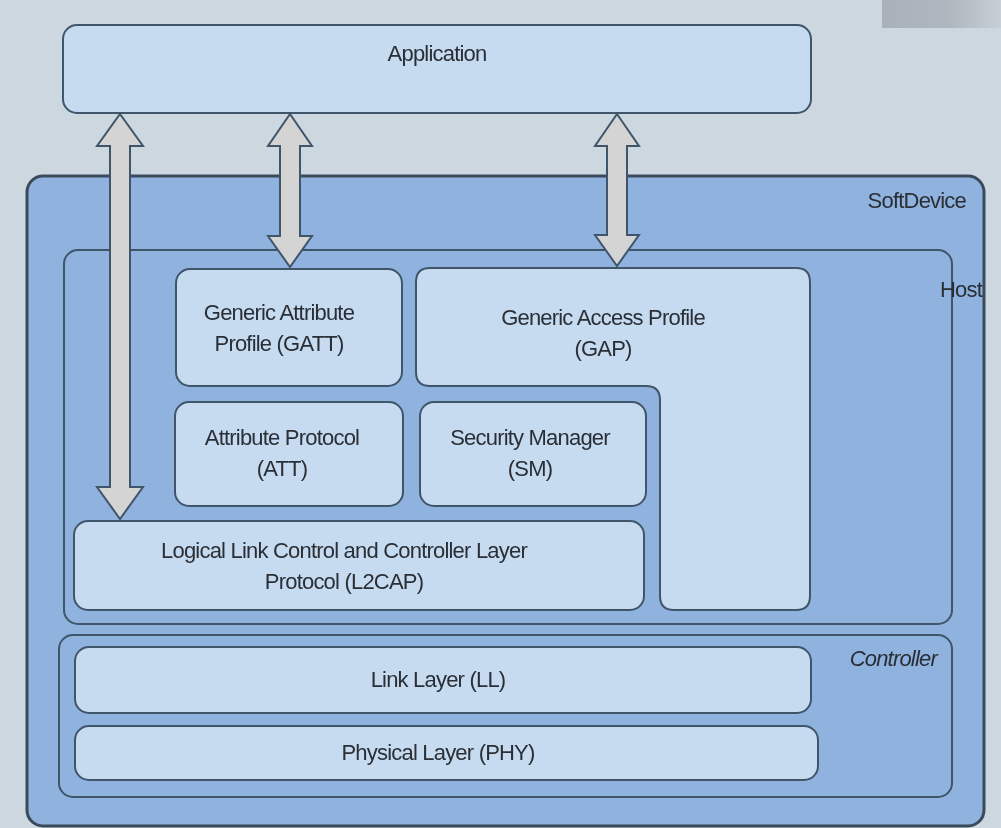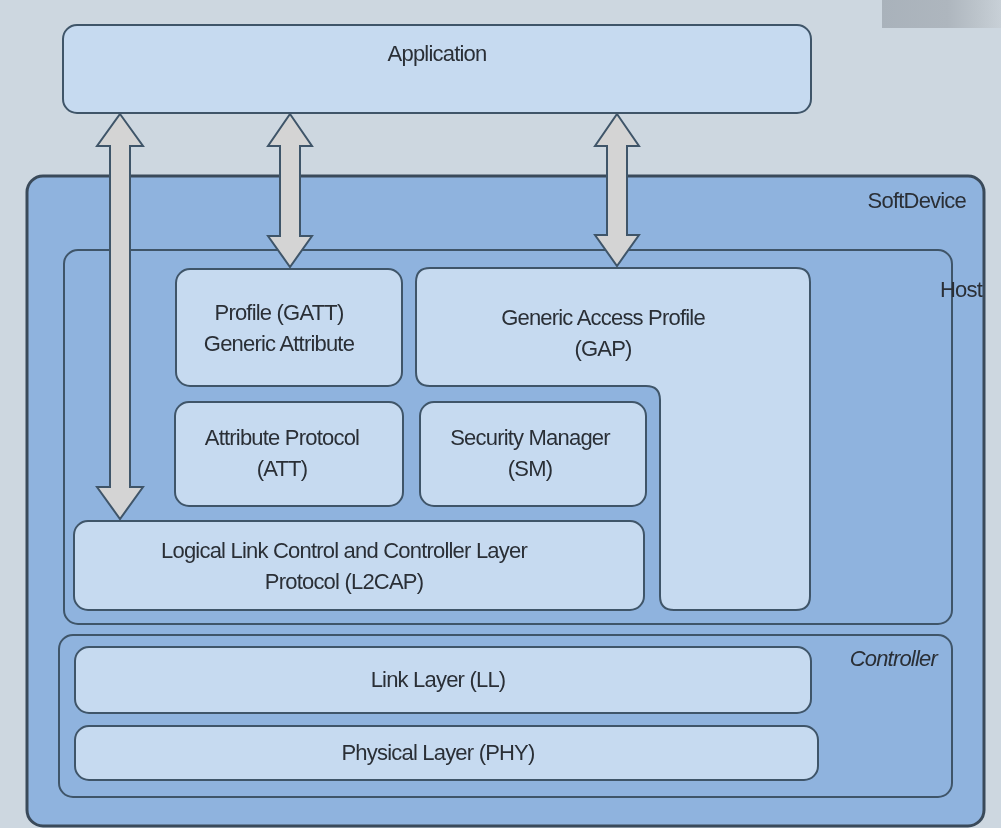--- a/index.html
+++ b/index.html
@@ -63,22 +63,22 @@
 
 <div class="lbl" style="left:260px; top:38px; width:354px;">
   <div>Application</div>
 </div>
 
 <div class="lbl corner" style="left:800px; top:185px; width:166px;">SoftDevice</div>
 <div class="lbl corner" style="left:880px; top:258px; width:102px;margin-top:16px;">Host</div>
 <div class="lbl corner" style="left:800px; top:643px; width:137px;font-style:italic;">Controller</div>
 
 <div class="lbl" style="left:176px; top:297px; width:206px;">
+  <div>Generic Attribute</div>
   <div>Profile (GATT)</div>
-  <div>Generic Attribute</div>
 </div>
 
 <div class="lbl" style="left:460px; top:302px; width:286px;">
   <div>Generic Access Profile</div>
   <div>(GAP)</div>
 </div>
 
 <div class="lbl" style="left:175px; top:422px; width:214px;text-align:center;">
   <div>Attribute Protocol</div>
   <div>(ATT)</div>

